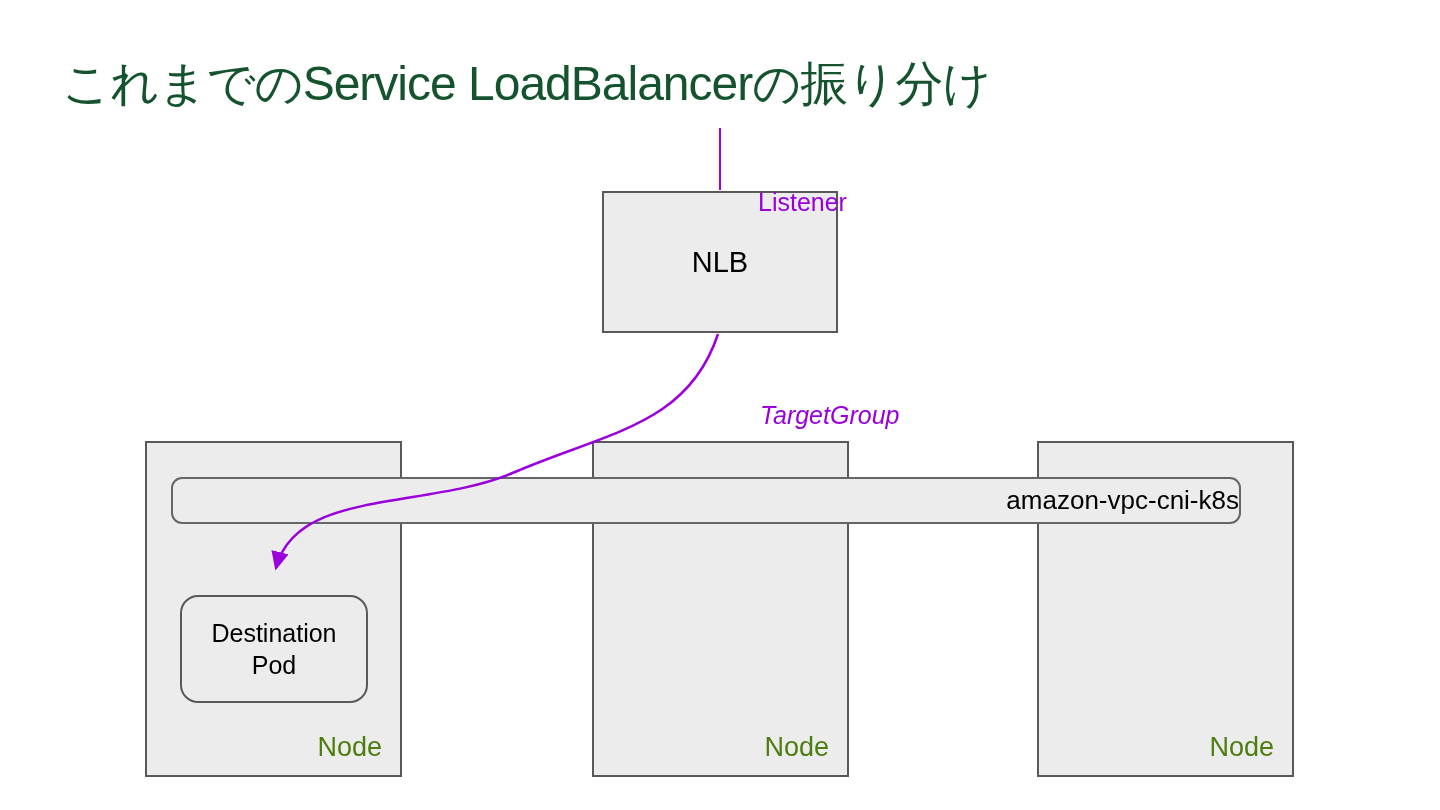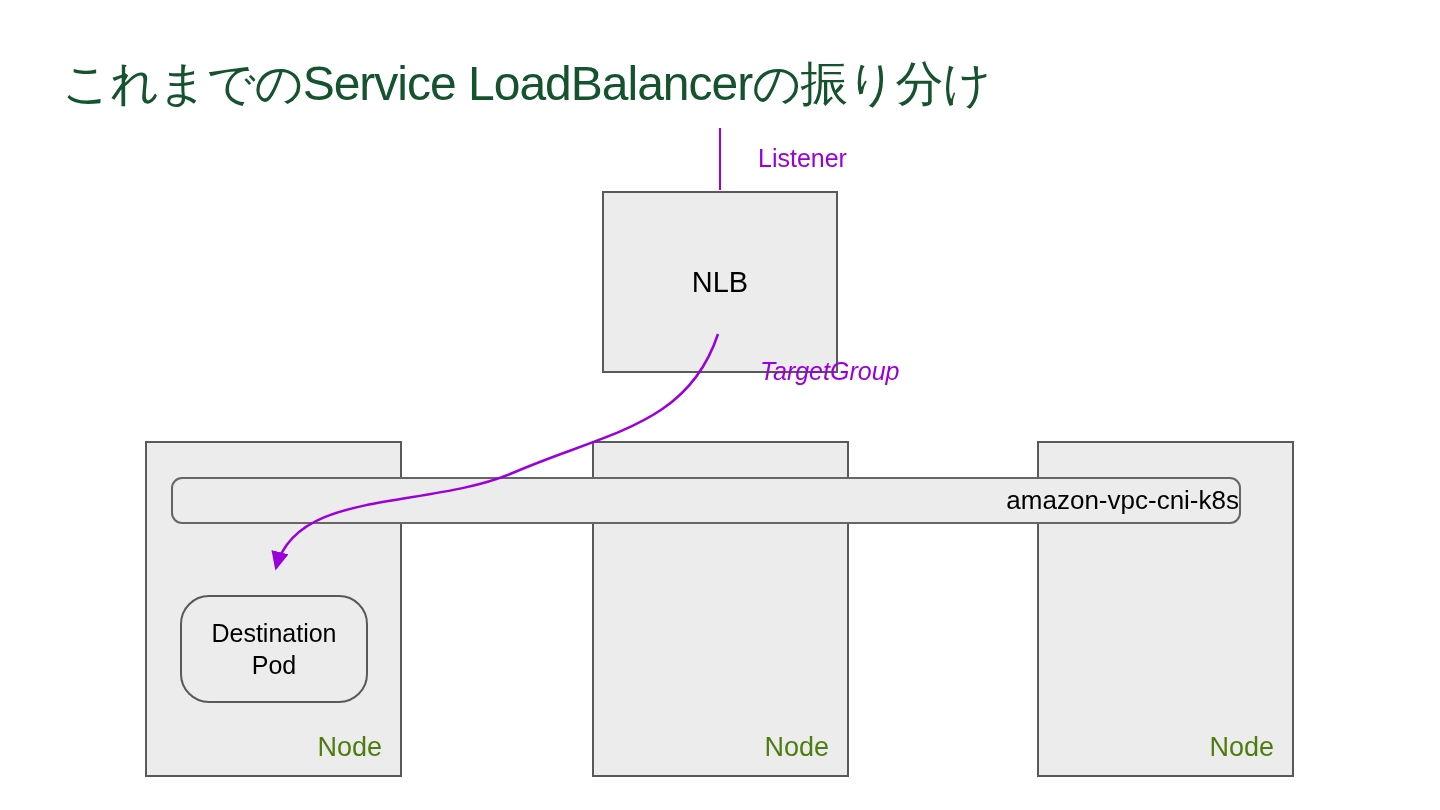--- a/index.html
+++ b/index.html
@@ -9,48 +9,48 @@
   }
   .page-title{
     position:absolute;left:62px;top:56px;
     font-size:48px;line-height:56px;color:#14532d;font-weight:500;
     letter-spacing:-1px;white-space:nowrap;
   }
   .box{
     position:absolute;background:#ececec;border:2px solid #595959;
     box-sizing:border-box;
   }
-  .nlb-box{left:602px;top:191px;width:236px;height:182px;z-index:2;
+  .nlb-box{left:602px;top:191px;width:236px;height:142px;z-index:2;
     display:flex;align-items:center;justify-content:center;}
   .nlb-label{font-size:29px;color:#000;}
   .node-box{top:441px;width:257px;height:336px;z-index:1;}
   .node-1{left:145px;}
   .node-2{left:592px;}
   .node-3{left:1037px;}
   .node-label{
     position:absolute;right:18px;bottom:12px;font-size:27px;color:#4d7c0f;
   }
   .cni-bar{
     left:171px;top:477px;width:1070px;height:47px;border-radius:11px;
     border:2px solid #666666;z-index:3;
     display:flex;align-items:center;justify-content:flex-end;
   }
   .cni-label{font-size:26px;color:#000;}
   .pod-box{
-    left:180px;top:595px;width:188px;height:108px;border-radius:29px;
+    left:180px;top:595px;width:188px;height:108px;border-radius:18px;
     z-index:3;display:flex;align-items:center;justify-content:center;
     text-align:center;
   }
   .pod-label{font-size:25px;line-height:32px;color:#000;width:140px;}
   .edge-layer{
     position:absolute;left:0;top:0;width:1440px;height:810px;z-index:4;
     pointer-events:none;
   }
   .edge-label{
-    position:absolute;font-size:25px;color:#9a00dc;z-index:5;white-space:nowrap;
+    position:absolute;font-size:25px;color:#9a00dc;z-index:5;white-space:nowrap;margin-top:44px;
   }
   .listener-label{left:758px;top:144px;}
   .targetgroup-label{left:760px;top:357px;font-style:italic;}
 </style>
 </head>
 <body>
 
 <div class="canvas">
 
   <div class="page-title">これまでのService LoadBalancerの振り分け</div>

